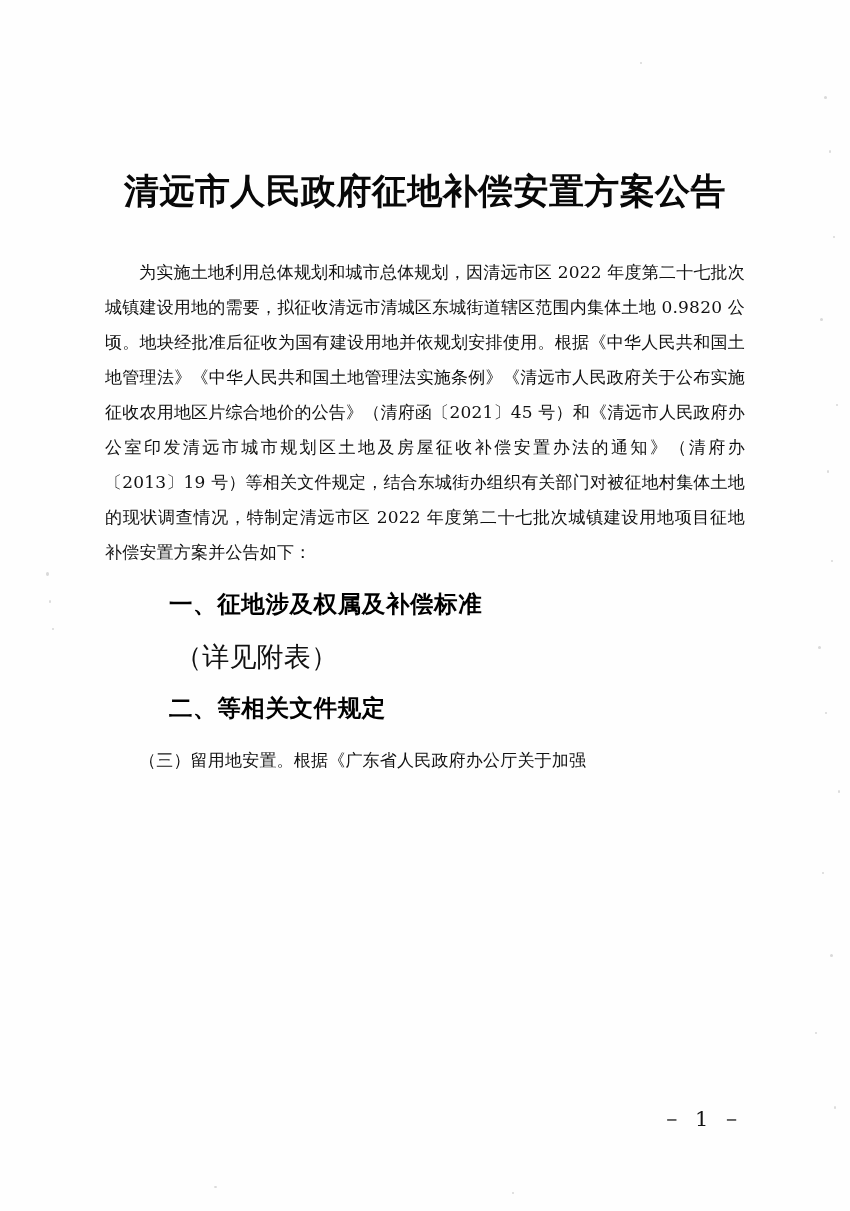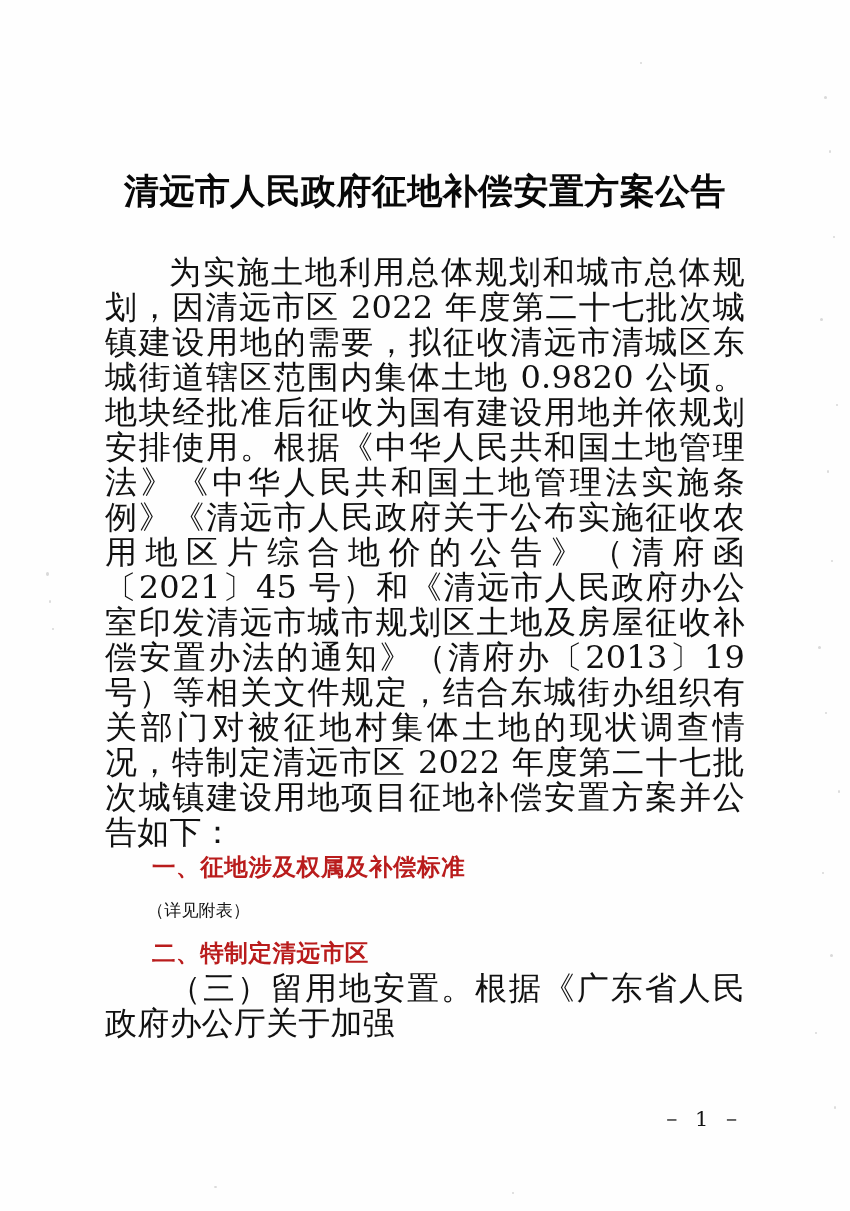--- a/index.html
+++ b/index.html
@@ -55,44 +55,44 @@
     color: #080808;
     white-space: nowrap;
   }
 
   .body-block {
     margin-top: 41px;
   }
 
   p.para {
     margin: 0;
-    font-size: 32px;
+    font-size: 17px;
     line-height: 35px;
     text-align: justify;
     text-align-last: left;
     text-justify: inter-ideograph;
     text-indent: 2em;
     letter-spacing: 0.2px;
     color: #111111;
   }
 
   p.heading {
-    margin: 0;
+    margin: 17px;
     font-family: "DejaVu Sans", "Liberation Sans", sans-serif;
     font-weight: 700;
     font-size: 23.5px;
     line-height: 35px;
     text-indent: 2em;
     letter-spacing: 0.6px;
-    color: #b91c1c;
+    color: #000000;
   }
 
   p.subnote {
-    margin: 8px;
-    font-size: 17px;
+    margin: 16px;
+    font-size: 27px;
     line-height: 35px;
     text-indent: 2em;
     letter-spacing: 0.2px;
     color: #111111;
   }
 
   .page-footer {
     position: absolute;
     right: 105px;
     top: 1104px;
@@ -136,21 +136,21 @@
     <h1 class="doc-title">清远市人民政府征地补偿安置方案公告</h1>
 
     <div class="body-block">
 
       <p class="para">为实施土地利用总体规划和城市总体规划，因清远市区 2022 年度第二十七批次城镇建设用地的需要，拟征收清远市清城区东城街道辖区范围内集体土地 0.9820 公顷。地块经批准后征收为国有建设用地并依规划安排使用。根据《中华人民共和国土地管理法》《中华人民共和国土地管理法实施条例》《清远市人民政府关于公布实施征收农用地区片综合地价的公告》（清府函〔2021〕45 号）和《清远市人民政府办公室印发清远市城市规划区土地及房屋征收补偿安置办法的通知》（清府办〔2013〕19 号）等相关文件规定，结合东城街办组织有关部门对被征地村集体土地的现状调查情况，特制定清远市区 2022 年度第二十七批次城镇建设用地项目征地补偿安置方案并公告如下：</p>
 
       <p class="heading">一、征地涉及权属及补偿标准</p>
 
       <p class="subnote">（详见附表）</p>
 
-      <p class="heading">二、特制定清远市区</p>
+      <p class="heading">二、等相关文件规定</p>
 
 
 
       <p class="para">（三）留用地安置。根据《广东省人民政府办公厅关于加强</p>
 
     </div>
   </div>
 
   <div class="page-footer">－ 1 －</div>
 

